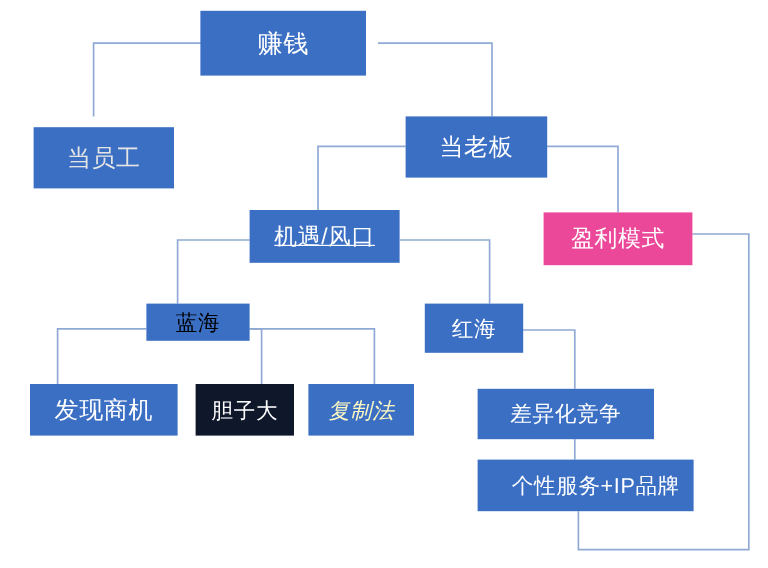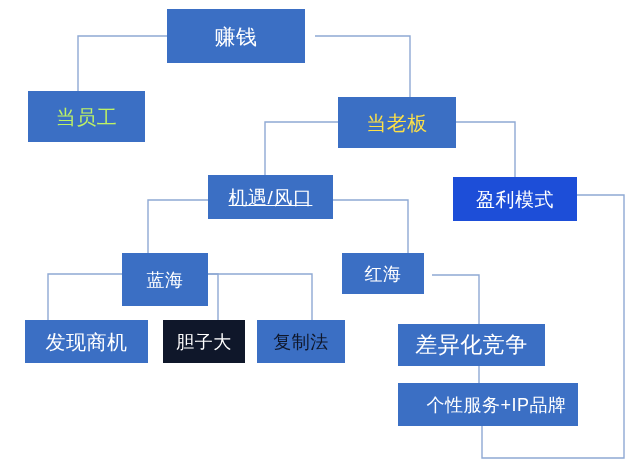--- a/index.html
+++ b/index.html
@@ -58,48 +58,48 @@
       <path d="M208,274 L312,274 L312,320" fill="none" stroke="#8fa9d4" stroke-width="1.4"></path>
       <path d="M432,275 L479,275 L479,324" fill="none" stroke="#8fa9d4" stroke-width="1.4"></path>
       <path d="M479,366 L479,383" fill="none" stroke="#8fa9d4" stroke-width="1.4"></path>
       <path d="M482,426 L482,458 L624,458 L624,195 L577,195" fill="none" stroke="#8fa9d4" stroke-width="1.4"></path>
     </svg>
 
   <div id="nodes-layer">
       <div class="node" style="left: 167px; top: 9px; width: 138px; height: 54px; font-size: 21px; background: rgb(59, 111, 196); color: rgb(255, 255, 255);">
         <span class="label">赚钱</span>
       </div>
-      <div class="node" style="left: 28px; top: 91px; width: 117px; height: 51px; font-size: 20px; background: rgb(59, 111, 196); color: #bef264;">
+      <div class="node" style="left: 28px; top: 106px; width: 117px; height: 51px; font-size: 20px; background: rgb(59, 111, 196); color: #e5e5e5;">
         <span class="label">当员工</span>
       </div>
-      <div class="node" style="left: 338px; top: 97px; width: 118px; height: 51px; font-size: 20px; background: rgb(59, 111, 196); color: #fde047; text-align: center;">
+      <div class="node" style="left: 338px; top: 97px; width: 118px; height: 51px; font-size: 20px; background: rgb(59, 111, 196); color: #ffffff; text-align: center;">
         <span class="label">当老板</span>
       </div>
       <div class="node" style="left: 208px; top: 175px; width: 125px; height: 44px; font-size: 19px; background: rgb(59, 111, 196); color: rgb(255, 255, 255); text-decoration: underline;">
         <span class="label">机遇/风口</span>
       </div>
-      <div class="node" style="left: 453px; top: 177px; width: 124px; height: 44px; font-size: 19px; background: #1d4ed8; color: rgb(255, 255, 255);">
+      <div class="node" style="left: 453px; top: 177px; width: 124px; height: 44px; font-size: 19px; background: #ec4899; color: rgb(255, 255, 255);">
         <span class="label">盈利模式</span>
       </div>
-      <div class="node" style="left: 122px; top: 253px; width: 86px; height: 53px; font-size: 18px; background: rgb(59, 111, 196); color: #ffffff;">
+      <div class="node" style="left: 122px; top: 253px; width: 86px; height: 31px; font-size: 18px; background: rgb(59, 111, 196); color: #000000;">
         <span class="label">蓝海</span>
       </div>
-      <div class="node" style="left: 342px; top: 253px; width: 82px; height: 41px; font-size: 18px; background: rgb(59, 111, 196); color: rgb(255, 255, 255);">
+      <div class="node" style="left: 354px; top: 253px; width: 82px; height: 41px; font-size: 18px; background: rgb(59, 111, 196); color: rgb(255, 255, 255);">
         <span class="label">红海</span>
       </div>
       <div class="node" style="left: 25px; top: 320px; width: 123px; height: 43px; font-size: 20px; background: rgb(59, 111, 196); color: rgb(255, 255, 255);">
         <span class="label">发现商机</span>
       </div>
       <div class="node" style="left: 163px; top: 320px; width: 82px; height: 43px; font-size: 18px; background: #0f172a; color: rgb(255, 255, 255);">
         <span class="label">胆子大</span>
       </div>
-      <div class="node" style="left: 257px; top: 320px; width: 88px; height: 43px; font-size: 18px; background: rgb(59, 111, 196); color: #0f172a;">
+      <div class="node" style="left: 257px; top: 320px; width: 88px; height: 43px; font-size: 18px; background: rgb(59, 111, 196); color: #fef9c3; font-style: italic;">
         <span class="label">复制法</span>
       </div>
-      <div class="node" style="left: 398px; top: 324px; width: 147px; height: 42px; font-size: 22px; background: rgb(59, 111, 196); color: rgb(255, 255, 255);">
+      <div class="node" style="left: 398px; top: 324px; width: 147px; height: 42px; font-size: 18px; background: rgb(59, 111, 196); color: rgb(255, 255, 255);">
         <span class="label">差异化竞争</span>
       </div>
       <div class="node" style="left: 398px; top: 383px; width: 180px; height: 43px; font-size: 18px; background: rgb(59, 111, 196); color: rgb(255, 255, 255); padding-left: 17px;">
         <span class="label">个性服务+IP品牌</span>
       </div>
     </div>
 
 </div>
 
 </body></html>

